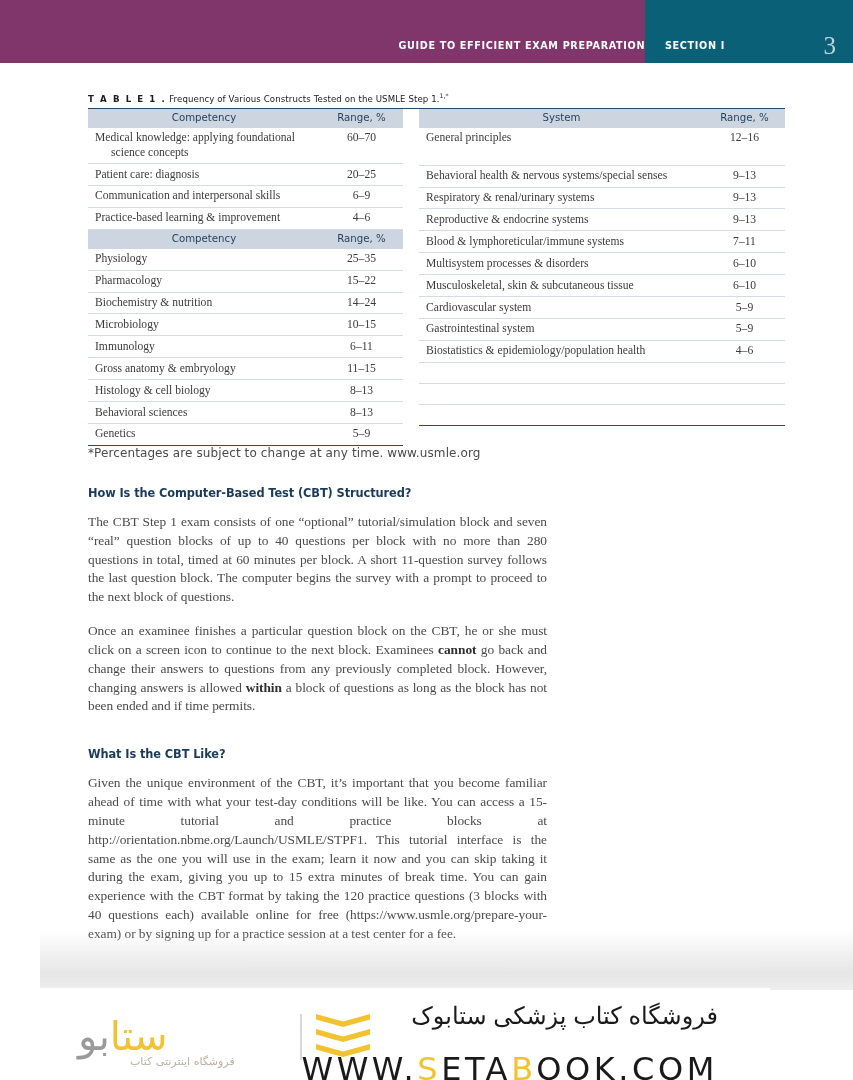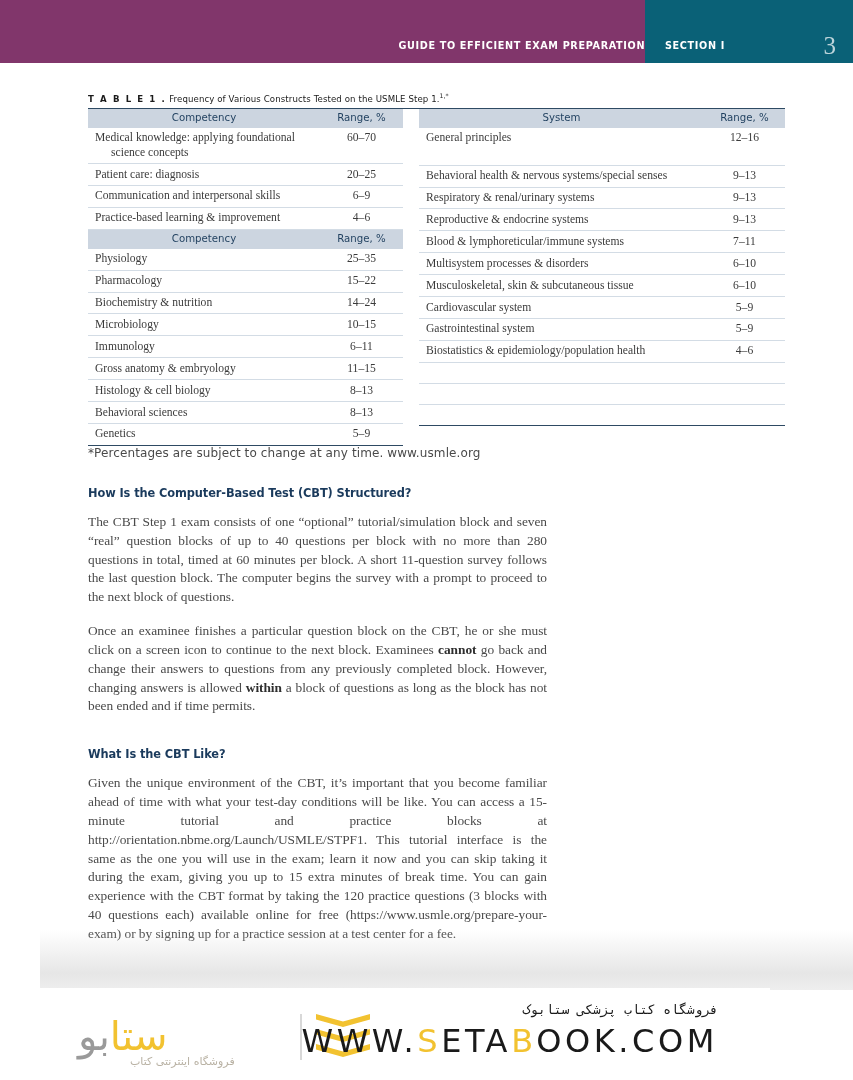--- a/index.html
+++ b/index.html
@@ -291,26 +291,26 @@
   .chev.c3 { top: 32px; }
 
   .footer-right {
     position: absolute;
     right: 52px;
     top: 14px;
     text-align: right;
     width: 420px;
   }
   .fa-tagline {
-    font-family: Liberation Mono, monospace;
-    font-size: 13px;
+    font-family: Liberation Sans, sans-serif;
+    font-size: 24px;
     color: #1a1a1a;
     direction: rtl;
     white-space: nowrap;
-    margin-bottom: 4px;
+    margin-bottom: 20px;
   }
   .site-url {
     font-family: "DejaVu Sans", sans-serif;
     font-size: 32px;
     font-weight: normal;
     letter-spacing: 3.6px;
     color: #1a1a1a;
     white-space: nowrap;
   }
   .site-url .gold { color: #f2c230; }

